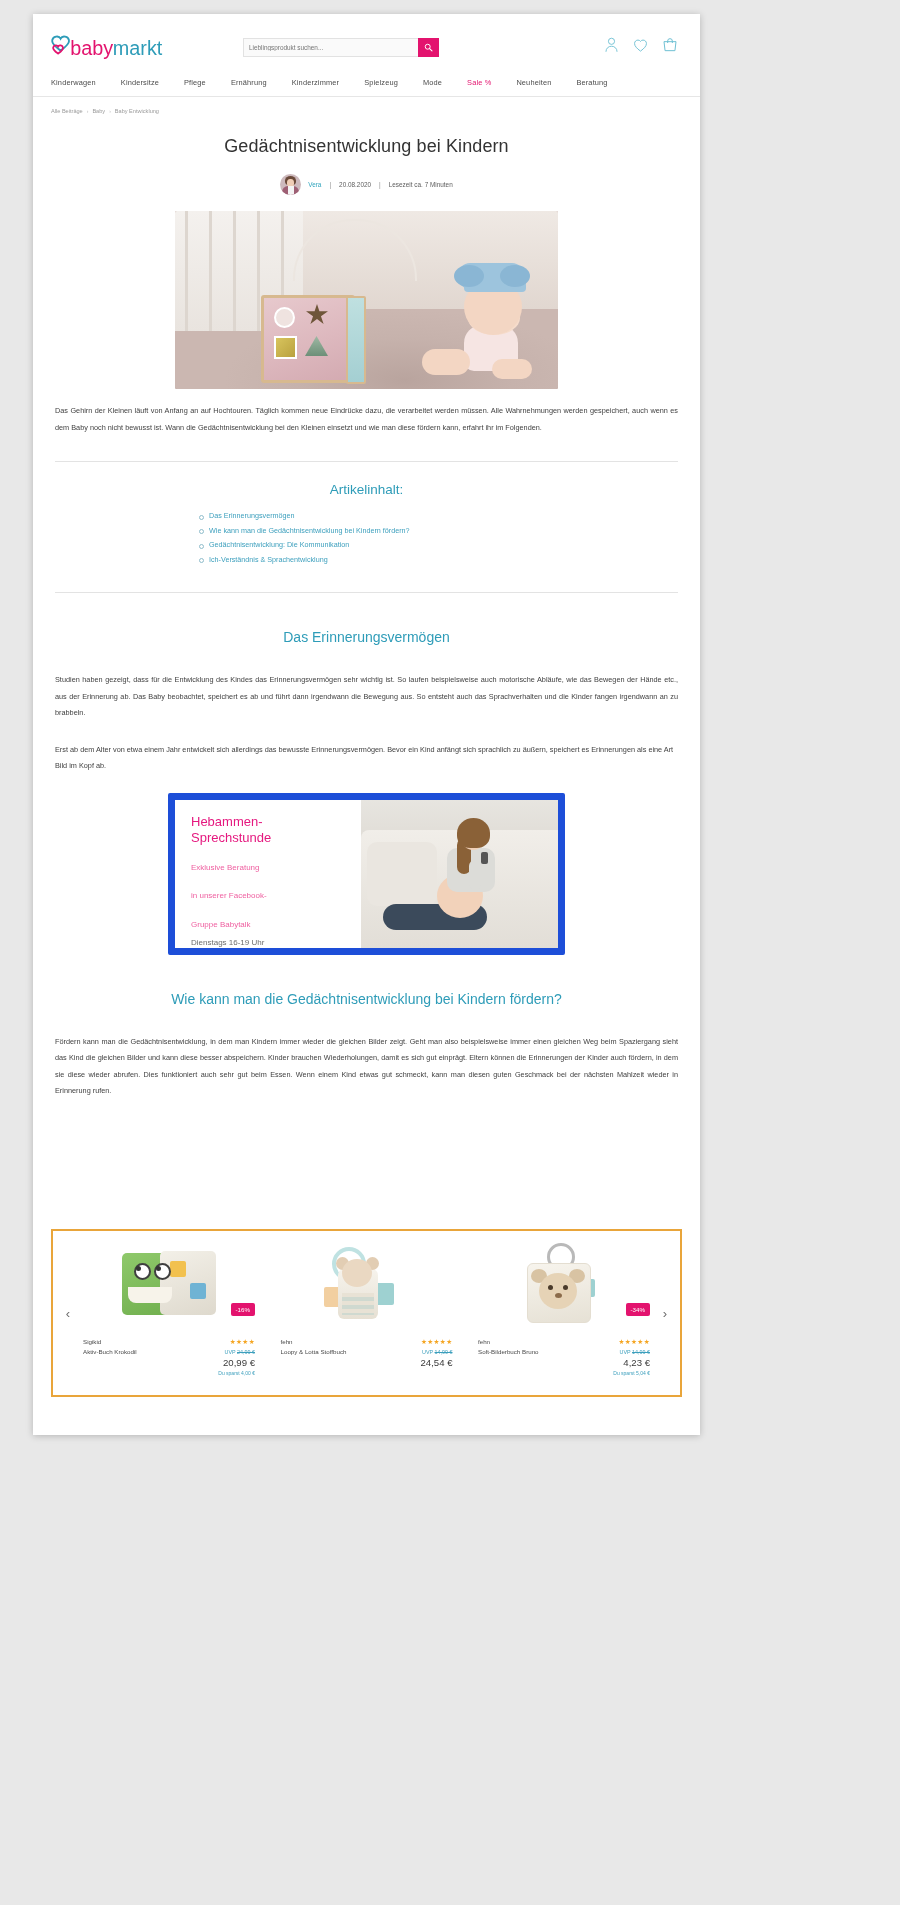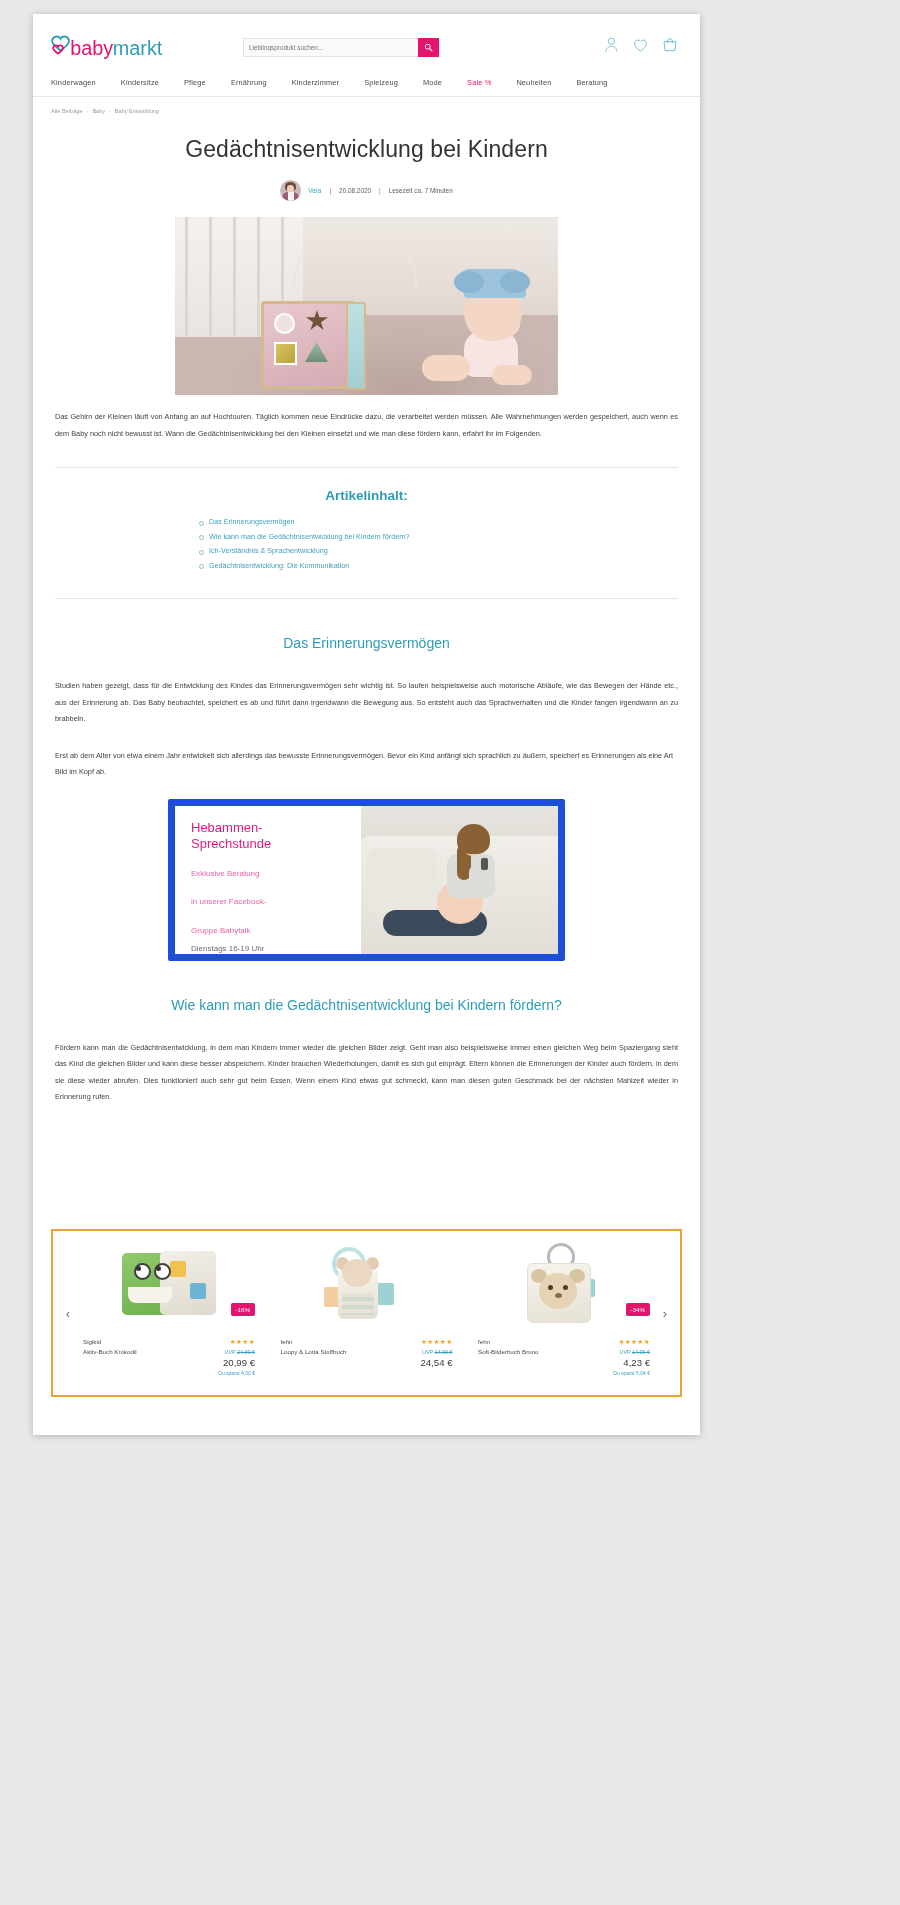--- a/index.html
+++ b/index.html
@@ -49,21 +49,21 @@
   .breadcrumb{
     padding:11px 18px 0 18px;font-size:5.6px;color:#9b9b9b;
     display:flex;align-items:center;gap:4px;
   }
   .breadcrumb a{color:#9b9b9b;text-decoration:none;cursor:pointer;}
   .breadcrumb .sep{color:#bdbdbd;font-size:5px;}
 
   
   .article{padding:0 18px;}
   h1.title{
-    text-align:center;font-size:23px;font-weight:400;color:#333;
+    text-align:center;font-size:18px;font-weight:400;color:#333;
     margin:22px 0 0 0;letter-spacing:.1px;
   }
   .byline{
     display:flex;align-items:center;justify-content:center;gap:7px;
     margin-top:17px;font-size:6.4px;color:#5d5d5d;
   }
   .avatar{
     width:21px;height:21px;border-radius:50%;overflow:hidden;
     background:#cdb9bd;position:relative;flex:none;
   }
@@ -112,21 +112,21 @@
 
   p.body{
     font-size:7.3px;line-height:16.5px;color:#3f3f3f;text-align:justify;
     margin:14px 0 0 0;padding:0 4px;
   }
   .intro{margin-top:22px;}
 
   hr.rule{border:none;border-top:1px solid #e3e3e3;margin:25px 4px 0 4px;}
 
   h2.toc-title{
-    text-align:center;font-size:13.5px;font-weight:700;color:#2e9cb8;
+    text-align:center;font-size:13.5px;font-weight:400;color:#2e9cb8;
     margin:20px 0 0 0;
   }
   ul.toc{margin:12px 0 0 0;padding:0 0 0 148px;list-style:none;}
   ul.toc li{
     position:relative;font-size:7.2px;line-height:14.5px;color:#3c9fbd;
     cursor:pointer;padding-left:10px;
   }
   ul.toc li:before{
     content:"";position:absolute;left:0;top:5.5px;width:3px;height:3px;
     border:1px solid #8fbdcb;border-radius:50%;
@@ -337,22 +337,22 @@
     </div>
 
     <p class="body intro">Das Gehirn der Kleinen läuft von Anfang an auf Hochtouren. Täglich kommen neue Eindrücke dazu, die verarbeitet werden müssen. Alle Wahrnehmungen werden gespeichert, auch wenn es dem Baby noch nicht bewusst ist. Wann die Gedächtnisentwicklung bei den Kleinen einsetzt und wie man diese fördern kann, erfahrt ihr im Folgenden.</p>
 
     <hr class="rule">
 
     <h2 class="toc-title">Artikelinhalt:</h2>
     <ul class="toc">
       <li>Das Erinnerungsvermögen</li>
       <li>Wie kann man die Gedächtnisentwicklung bei Kindern fördern?</li>
+      <li>Gedächtnisentwicklung: Die Kommunikation</li>
       <li>Ich-Verständnis &amp; Sprachentwicklung</li>
-      <li>Gedächtnisentwicklung: Die Kommunikation</li>
     </ul>
 
     <hr class="rule">
 
     <h2 class="section">Das Erinnerungsvermögen</h2>
     <p class="body" style="margin-top:22px">Studien haben gezeigt, dass für die Entwicklung des Kindes das Erinnerungsvermögen sehr wichtig ist. So laufen beispielsweise auch motorische Abläufe, wie das Bewegen der Hände etc., aus der Erinnerung ab. Das Baby beobachtet, speichert es ab und führt dann irgendwann die Bewegung aus. So entsteht auch das Sprachverhalten und die Kinder fangen irgendwann an zu brabbeln.</p>
     <p class="body" style="margin-top:20px;text-align:left">Erst ab dem Alter von etwa einem  Jahr entwickelt sich allerdings das bewusste Erinnerungsvermögen. Bevor ein Kind anfängt sich sprachlich zu äußern, speichert es Erinnerungen als eine Art Bild im Kopf ab.</p>
 
     <div class="banner">
       <div class="left">

